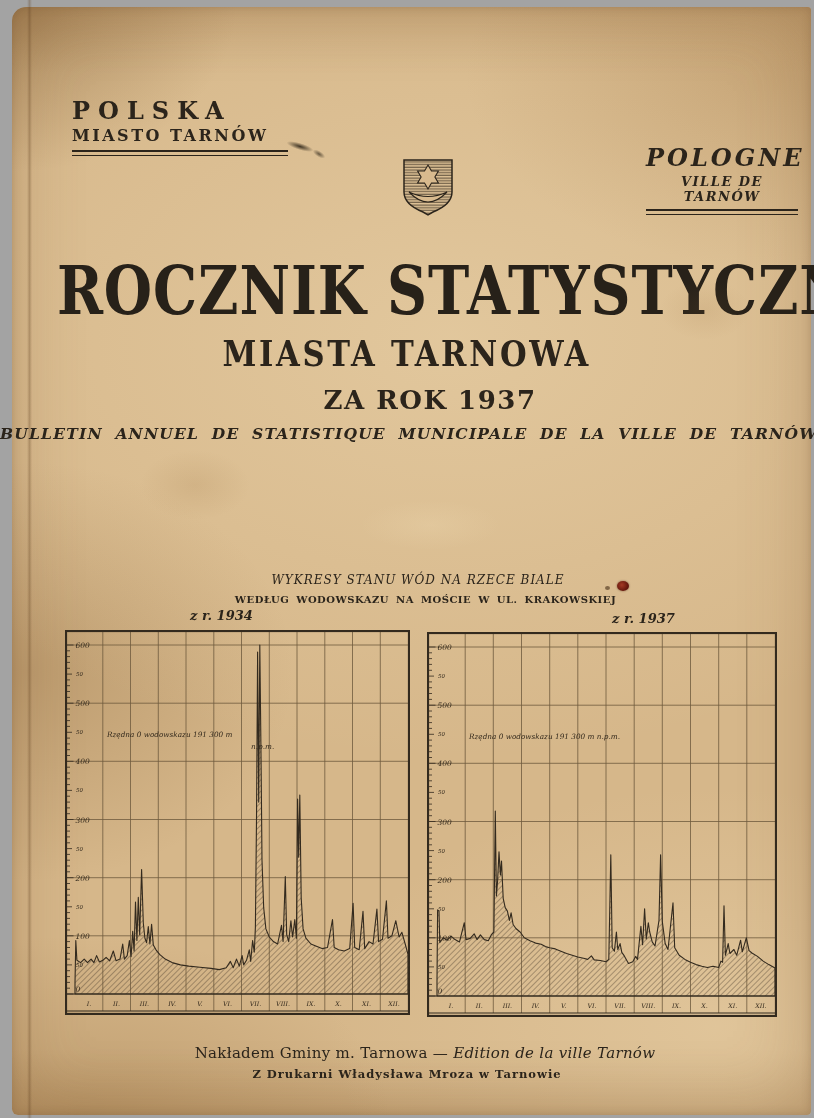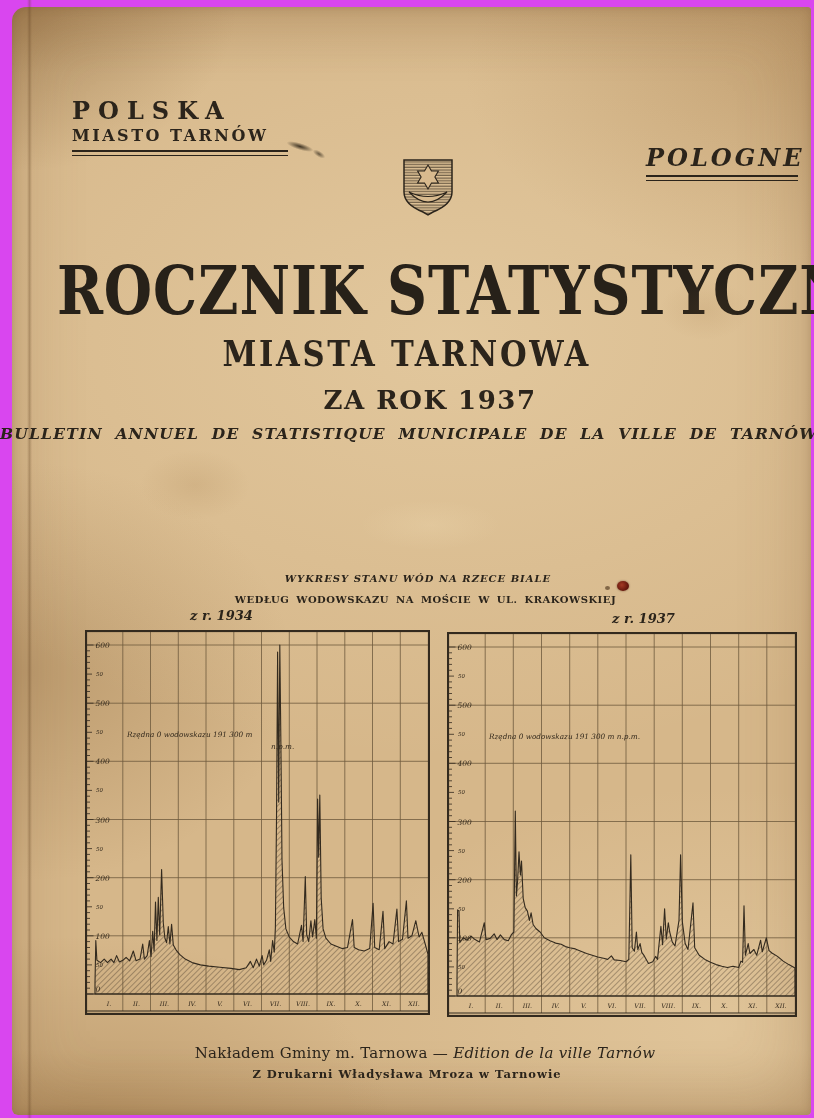--- a/index.html
+++ b/index.html
@@ -1,16 +1,16 @@
 <!DOCTYPE html>
 <html><head>
 <meta charset="utf-8">
 <style>
   html,body{margin:0;padding:0;background:#151610;}
-  .page{position:relative;width:814px;height:1118px;background:#d946ef;overflow:hidden;
+  .page{position:relative;width:814px;height:1118px;background:#a3a3a3;overflow:hidden;
         font-family:"DejaVu Serif",serif;color:#2b241b;}
   .paper{position:absolute;left:12px;top:7px;right:3px;bottom:3px;z-index:1;
         border-radius:14px 3px 4px 6px;
         background-color:#d6b78a;
         background-image:
           radial-gradient(900px 600px at 55% 30%, rgba(248,230,192,.34), rgba(248,230,192,0) 70%),
           radial-gradient(420px 260px at 96% 6%, rgba(146,102,52,.28), rgba(146,102,52,0) 75%),
           radial-gradient(300px 220px at 0% 0%, rgba(120,84,42,.45), rgba(120,84,42,0) 75%),
           radial-gradient(380px 300px at 2% 60%, rgba(130,92,48,.30), rgba(130,92,48,0) 70%),
           radial-gradient(420px 240px at 8% 100%, rgba(140,100,52,.30), rgba(140,100,52,0) 75%),
@@ -31,26 +31,26 @@
   .dualrule{margin-top:5px;height:3px;border-top:2.4px solid #2b241b;border-bottom:1.6px solid #2b241b;}
   
   .title-main{top:250px;}
   .title-main span{display:inline-block;font-size:63px;font-weight:bold;letter-spacing:1px;white-space:nowrap;
         transform:scale(.88,1.08);transform-origin:center top;color:#272119;}
   .title-sub{top:332px;}
   .title-sub span{display:inline-block;font-size:34px;font-weight:bold;letter-spacing:3px;transform:scale(.9,1.05);transform-origin:center top;}
   .year-line{top:385px;font-size:26px;font-weight:bold;letter-spacing:1.5px;margin-left:46px;}
   .french-line{top:424px;font-size:15.5px;font-weight:bold;font-style:italic;letter-spacing:1.2px;word-spacing:6px;white-space:nowrap;}
   
-  .ch-head{top:573px;font-size:10px;font-weight:bold;font-style:italic;letter-spacing:1px;padding-left:22px;}
+  .ch-head{top:573px;font-size:12px;font-weight:normal;font-style:italic;letter-spacing:1px;padding-left:22px;}
   .ch-sub{top:594px;font-size:10px;font-weight:bold;letter-spacing:.5px;word-spacing:3px;padding-left:37px;}
   .yr-label{font-size:13px;font-weight:bold;font-style:italic;}
   .yr-1934{left:190px;top:608px;}
   .yr-1937{left:612px;top:611px;}
-  .chart{line-height:0;margin-left:20px;}
+  .chart{line-height:0;}
   .chart-1934{left:65px;top:630px;}
   .chart-1937{left:427px;top:632px;}
   
   .footer1{top:1044px;font-size:15px;letter-spacing:.3px;margin-left:36px;}
   .footer1 .it{font-style:italic;}
   .footer2{top:1067px;font-size:11.5px;font-weight:bold;letter-spacing:1px;}
   
   .mark{position:absolute;z-index:3;}
   .ink1{left:286px;top:143px;width:28px;height:7px;transform:rotate(17deg);
         background:radial-gradient(closest-side,rgba(38,30,18,.85),rgba(38,30,18,0));}
@@ -82,20 +82,21 @@
   <div class="mark fleck"></div>
 
   <div class="abs hdr-left">
     <div class="l1">POLSKA</div>
     <div class="l2">MIASTO TARNÓW</div>
     <div class="dualrule"></div>
   </div>
 
   <div class="abs hdr-right">
     <div class="l1">POLOGNE</div>
+    <div class="l2">VILLE DE TARNÓW</div>
     <div class="dualrule"></div>
   </div>
 
   <div class="abs" style="left:402px;top:158px;">
     <svg width="52" height="60" viewBox="0 0 52 60">
       <defs>
         <pattern id="emh" width="6" height="2.7" patternUnits="userSpaceOnUse">
           <line x1="0" y1="1.1" x2="6" y2="1.1" stroke="#3a3022" stroke-width="0.85"></line>
         </pattern>
       </defs>

